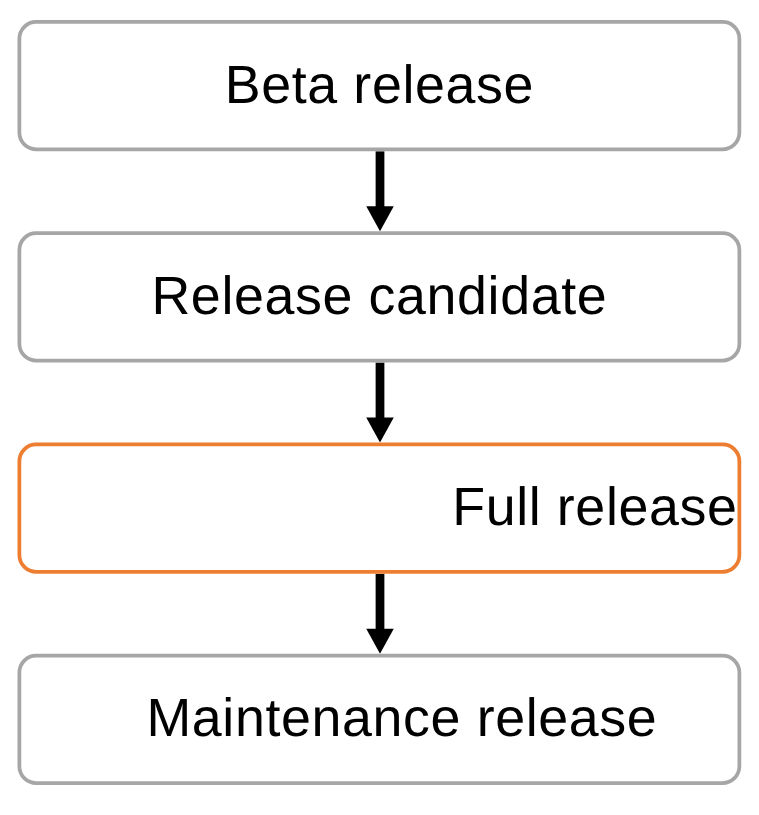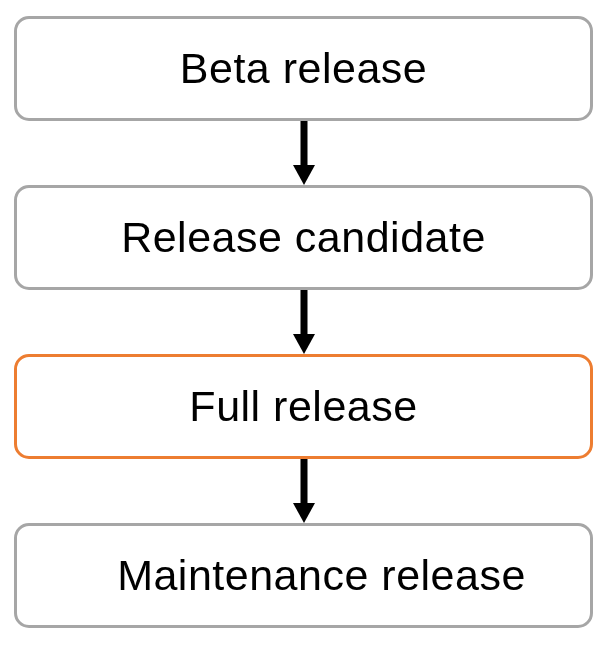--- a/index.html
+++ b/index.html
@@ -77,21 +77,21 @@
     <span class="node-label">Release candidate</span>
   </div>
 
   <div class="arrow">
     <svg width="24" height="64" viewBox="0 0 24 64" aria-hidden="true">
       <rect x="8.5" y="0" width="7" height="46" fill="currentColor"></rect>
       <polygon points="1,44 23,44 12,64" fill="currentColor"></polygon>
     </svg>
   </div>
 
-  <div class="node highlight" style="border-color: rgb(237, 125, 49);">
+  <div class="node highlight" style="border-color: rgb(237, 125, 49); justify-content: flex-end;">
     <span class="node-label">Full release</span>
   </div>
 
   <div class="arrow">
     <svg width="24" height="64" viewBox="0 0 24 64" aria-hidden="true">
       <rect x="8.5" y="0" width="7" height="46" fill="currentColor"></rect>
       <polygon points="1,44 23,44 12,64" fill="currentColor"></polygon>
     </svg>
   </div>
 

